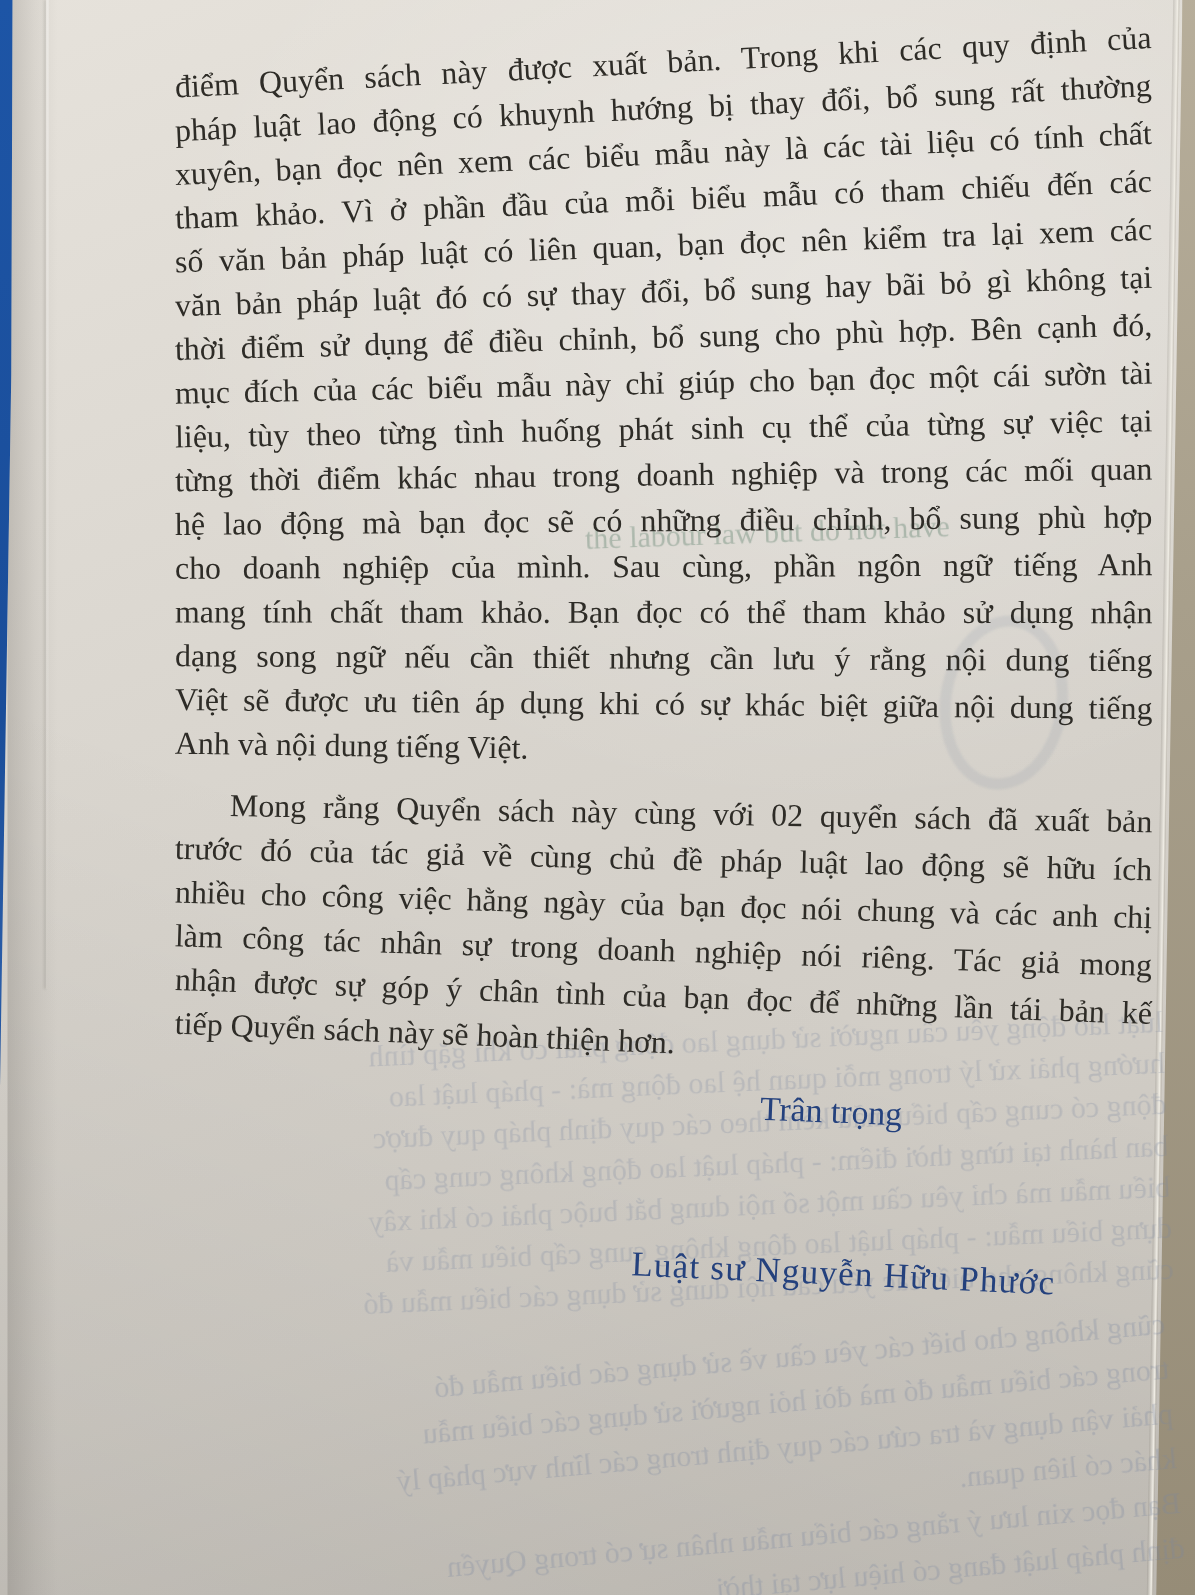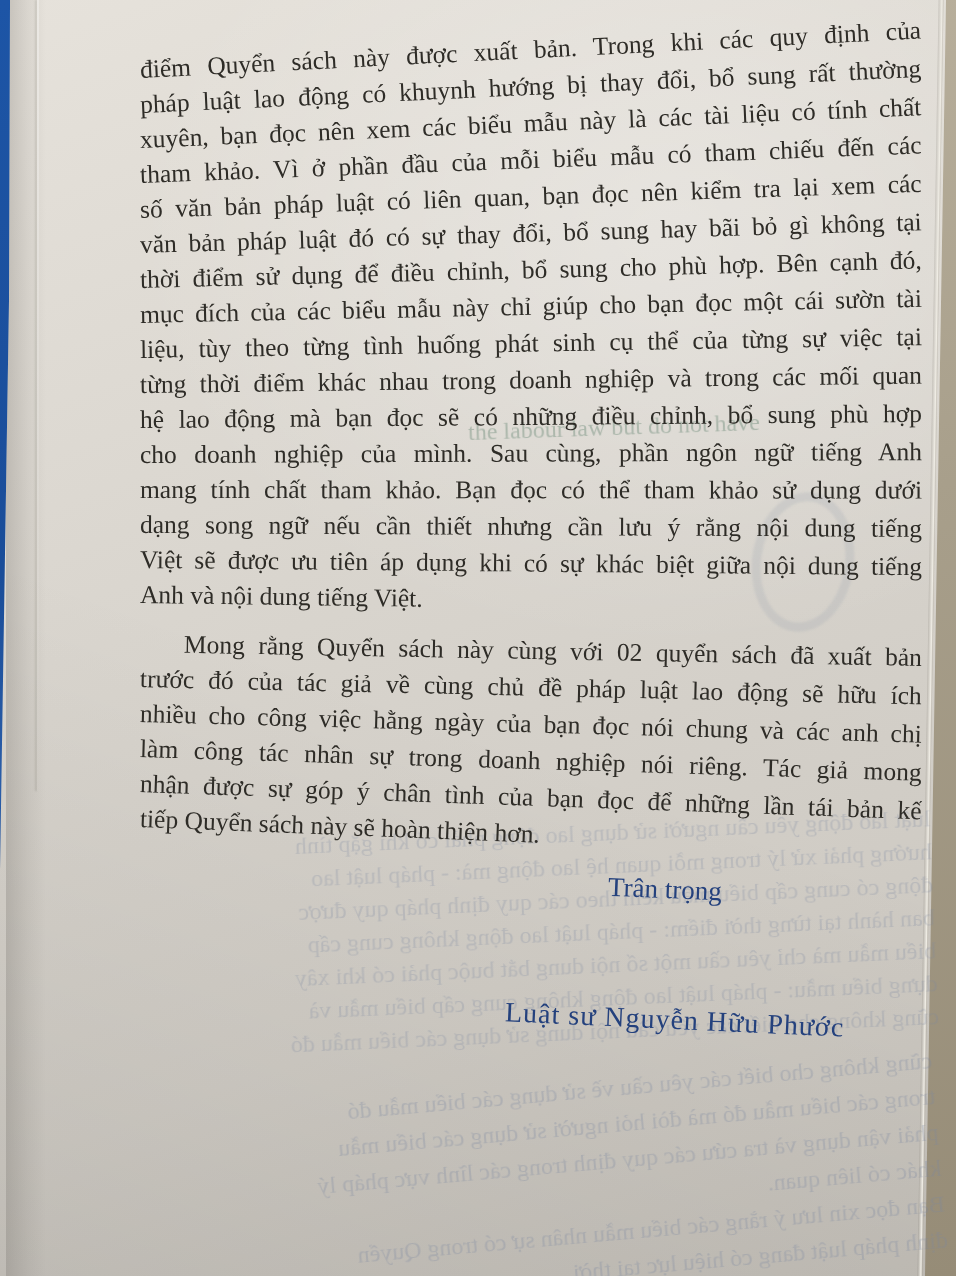--- a/index.html
+++ b/index.html
@@ -124,21 +124,21 @@
         <div class="bodyline just" style="transform: rotate(-2.41deg);">xuyên, bạn đọc nên xem các biểu mẫu này là các tài liệu có tính chất</div>
         <div class="bodyline just" style="transform: rotate(-2.17deg);">tham khảo. Vì ở phần đầu của mỗi biểu mẫu có tham chiếu đến các</div>
         <div class="bodyline just" style="transform: rotate(-1.92deg);">số văn bản pháp luật có liên quan, bạn đọc nên kiểm tra lại xem các</div>
         <div class="bodyline just" style="transform: rotate(-1.67deg);">văn bản pháp luật đó có sự thay đổi, bổ sung hay bãi bỏ gì không tại</div>
         <div class="bodyline just" style="transform: rotate(-1.43deg);">thời điểm sử dụng để điều chỉnh, bổ sung cho phù hợp. Bên cạnh đó,</div>
         <div class="bodyline just" style="transform: rotate(-1.19deg);">mục đích của các biểu mẫu này chỉ giúp cho bạn đọc một cái sườn tài</div>
         <div class="bodyline just" style="transform: rotate(-0.94deg);">liệu, tùy theo từng tình huống phát sinh cụ thể của từng sự việc tại</div>
         <div class="bodyline just" style="transform: rotate(-0.69deg);">từng thời điểm khác nhau trong doanh nghiệp và trong các mối quan</div>
         <div class="bodyline just" style="transform: rotate(-0.45deg);">hệ lao động mà bạn đọc sẽ có những điều chỉnh, bổ sung phù hợp</div>
         <div class="bodyline just" style="transform: rotate(-0.21deg);">cho doanh nghiệp của mình. Sau cùng, phần ngôn ngữ tiếng Anh</div>
-        <div class="bodyline just" style="transform: rotate(0.04deg);">mang tính chất tham khảo. Bạn đọc có thể tham khảo sử dụng dưới</div>
+        <div class="bodyline just" style="transform: rotate(0.04deg);">mang tính chất tham khảo. Bạn đọc có thể tham khảo sử dụng nhận</div>
         <div class="bodyline just" style="transform: rotate(0.29deg);">dạng song ngữ nếu cần thiết nhưng cần lưu ý rằng nội dung tiếng</div>
         <div class="bodyline just" style="transform: rotate(0.53deg);">Việt sẽ được ưu tiên áp dụng khi có sự khác biệt giữa nội dung tiếng</div>
         <div class="bodyline" style="transform: rotate(0.77deg);">Anh và nội dung tiếng Việt.</div>
       </div>
     <div class="para">
         <div class="bodyline just" style="transform: rotate(1.02deg); text-indent: 44px;">Mong rằng Quyển sách này cùng với 02 quyển sách đã xuất bản</div>
         <div class="bodyline just" style="transform: rotate(1.27deg);">trước đó của tác giả về cùng chủ đề pháp luật lao động sẽ hữu ích</div>
         <div class="bodyline just" style="transform: rotate(1.51deg);">nhiều cho công việc hằng ngày của bạn đọc nói chung và các anh chị</div>
         <div class="bodyline just" style="transform: rotate(1.75deg);">làm công tác nhân sự trong doanh nghiệp nói riêng. Tác giả mong</div>
         <div class="bodyline just" style="transform: rotate(2deg);">nhận được sự góp ý chân tình của bạn đọc để những lần tái bản kế</div>

